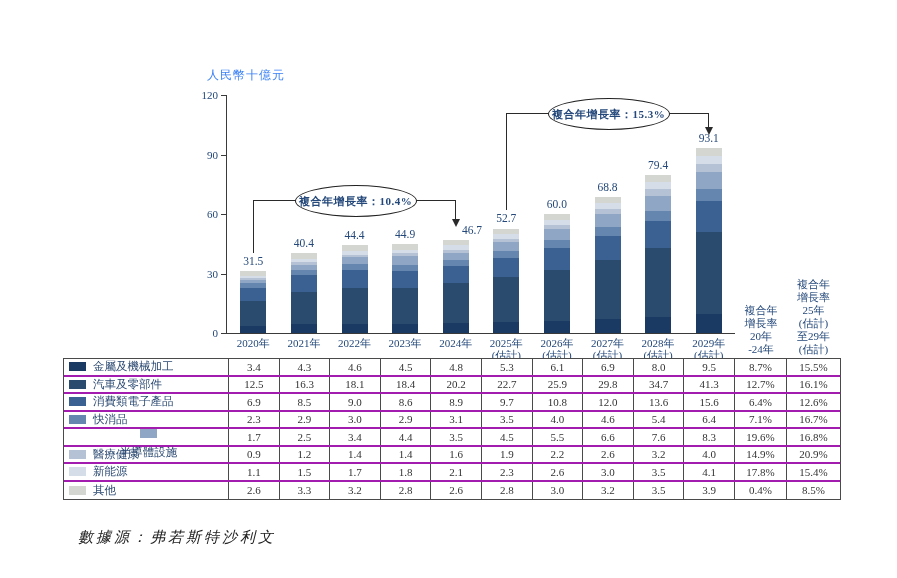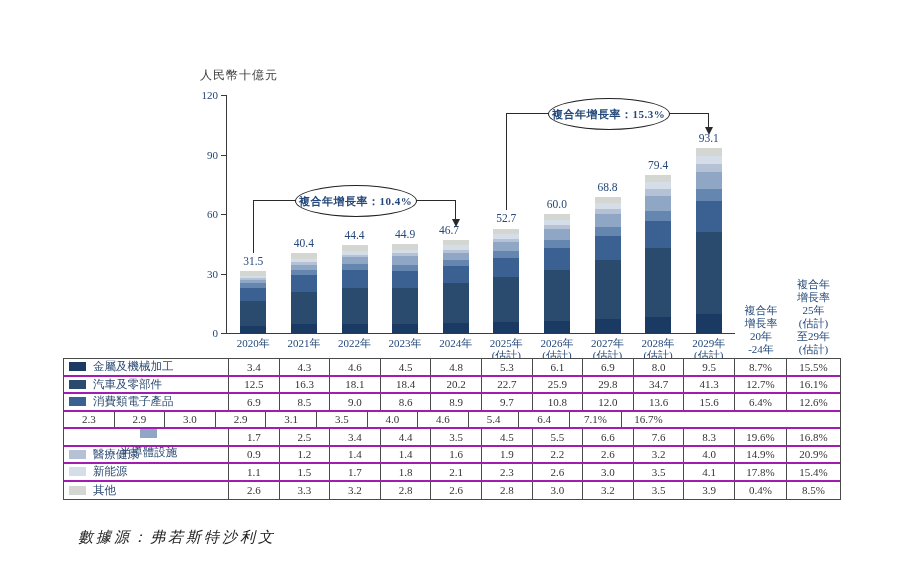--- a/index.html
+++ b/index.html
@@ -1,20 +1,20 @@
 <!DOCTYPE html>
 <html><head>
 <meta charset="utf-8">
 <style>
   html,body{margin:0;padding:0;background:#fff;}
   .page{position:relative;width:897px;height:578px;background:#fff;overflow:hidden;
         font-family:"Liberation Serif","DejaVu Serif",serif;}
   .title{position:absolute;top:11px;left:0;width:100%;text-align:center;
          font-size:17px;font-weight:bold;color:#111;letter-spacing:1.5px;}
-  .ylab{position:absolute;left:200px;top:67px;font-size:12px;color:#404040;letter-spacing:1px;}
+  .ylab{position:absolute;left:207px;top:67px;font-size:12px;color:#3b82f6;letter-spacing:1px;}
   .axis{position:absolute;background:#3a3a3a;}
   .tickline{position:absolute;height:1px;width:5px;background:#3a3a3a;}
   .ticklab{position:absolute;width:30px;text-align:right;font-size:11px;color:#24487A;}
   .barstack{position:absolute;display:flex;flex-direction:column-reverse;}
   .seg{width:100%;}
   .total{position:absolute;width:44px;text-align:center;font-size:11.5px;color:#24487A;}
   .xlab{position:absolute;width:52px;text-align:center;font-size:11px;color:#24487A;line-height:12px;}
   .annline{position:absolute;background:#2a2a2a;}
   .arrowhead{position:absolute;width:0;height:0;border-left:4px solid transparent;
              border-right:4px solid transparent;border-top:8px solid #2a2a2a;}
@@ -103,21 +103,21 @@
       <div class="barstack" style="left: 442.7px; top: 240.18px; width: 26px; height: 92.82px;">
         <div class="seg" style="height: 9.52px; background: rgb(26, 58, 100);"></div>
         <div class="seg" style="height: 40.0633px; background: rgb(42, 74, 110);"></div>
         <div class="seg" style="height: 17.6517px; background: rgb(58, 97, 145);"></div>
         <div class="seg" style="height: 6.14833px; background: rgb(100, 134, 175);"></div>
         <div class="seg" style="height: 6.94167px; background: rgb(143, 166, 196);"></div>
         <div class="seg" style="height: 3.17333px; background: rgb(181, 194, 214);"></div>
         <div class="seg" style="height: 4.165px; background: rgb(213, 221, 233);"></div>
         <div class="seg" style="height: 5.15667px; background: rgb(212, 214, 210);"></div>
       </div>
-      <div class="total" style="left: 427px; top: 224.18px;">46.7</div>
+      <div class="total" style="left: 450px; top: 224.18px;">46.7</div>
       <div class="xlab" style="left: 430.4px; top: 337px; width: 50.6px;">2024年</div>
       <div class="barstack" style="left: 493.3px; top: 228.478px; width: 26px; height: 104.522px;">
         <div class="seg" style="height: 10.5117px; background: rgb(26, 58, 100);"></div>
         <div class="seg" style="height: 45.0217px; background: rgb(42, 74, 110);"></div>
         <div class="seg" style="height: 19.2383px; background: rgb(58, 97, 145);"></div>
         <div class="seg" style="height: 6.94167px; background: rgb(100, 134, 175);"></div>
         <div class="seg" style="height: 8.925px; background: rgb(143, 166, 196);"></div>
         <div class="seg" style="height: 3.76833px; background: rgb(181, 194, 214);"></div>
         <div class="seg" style="height: 4.56167px; background: rgb(213, 221, 233);"></div>
         <div class="seg" style="height: 5.55333px; background: rgb(212, 214, 210);"></div>
@@ -234,20 +234,24 @@
         <div class="tcell" style="width: 50.6px;">8.9</div>
         <div class="tcell" style="width: 50.6px;">9.7</div>
         <div class="tcell" style="width: 50.6px;">10.8</div>
         <div class="tcell" style="width: 50.6px;">12.0</div>
         <div class="tcell" style="width: 50.6px;">13.6</div>
         <div class="tcell" style="width: 50.6px;">15.6</div>
         <div class="tcell" style="width: 52px;">6.4%</div>
         <div class="tcell" style="width: 53px;">12.6%</div>
       </div>
       <div class="trow">
+        <div class="tcell legendcell" style="width: 165px;">
+          <span class="swatch" style="background:#6486AF"></span>
+          <span class="leglab">快消品</span>
+        </div>
         <div class="tcell" style="width: 50.6px;">2.3</div>
         <div class="tcell" style="width: 50.6px;">2.9</div>
         <div class="tcell" style="width: 50.6px;">3.0</div>
         <div class="tcell" style="width: 50.6px;">2.9</div>
         <div class="tcell" style="width: 50.6px;">3.1</div>
         <div class="tcell" style="width: 50.6px;">3.5</div>
         <div class="tcell" style="width: 50.6px;">4.0</div>
         <div class="tcell" style="width: 50.6px;">4.6</div>
         <div class="tcell" style="width: 50.6px;">5.4</div>
         <div class="tcell" style="width: 50.6px;">6.4</div>

